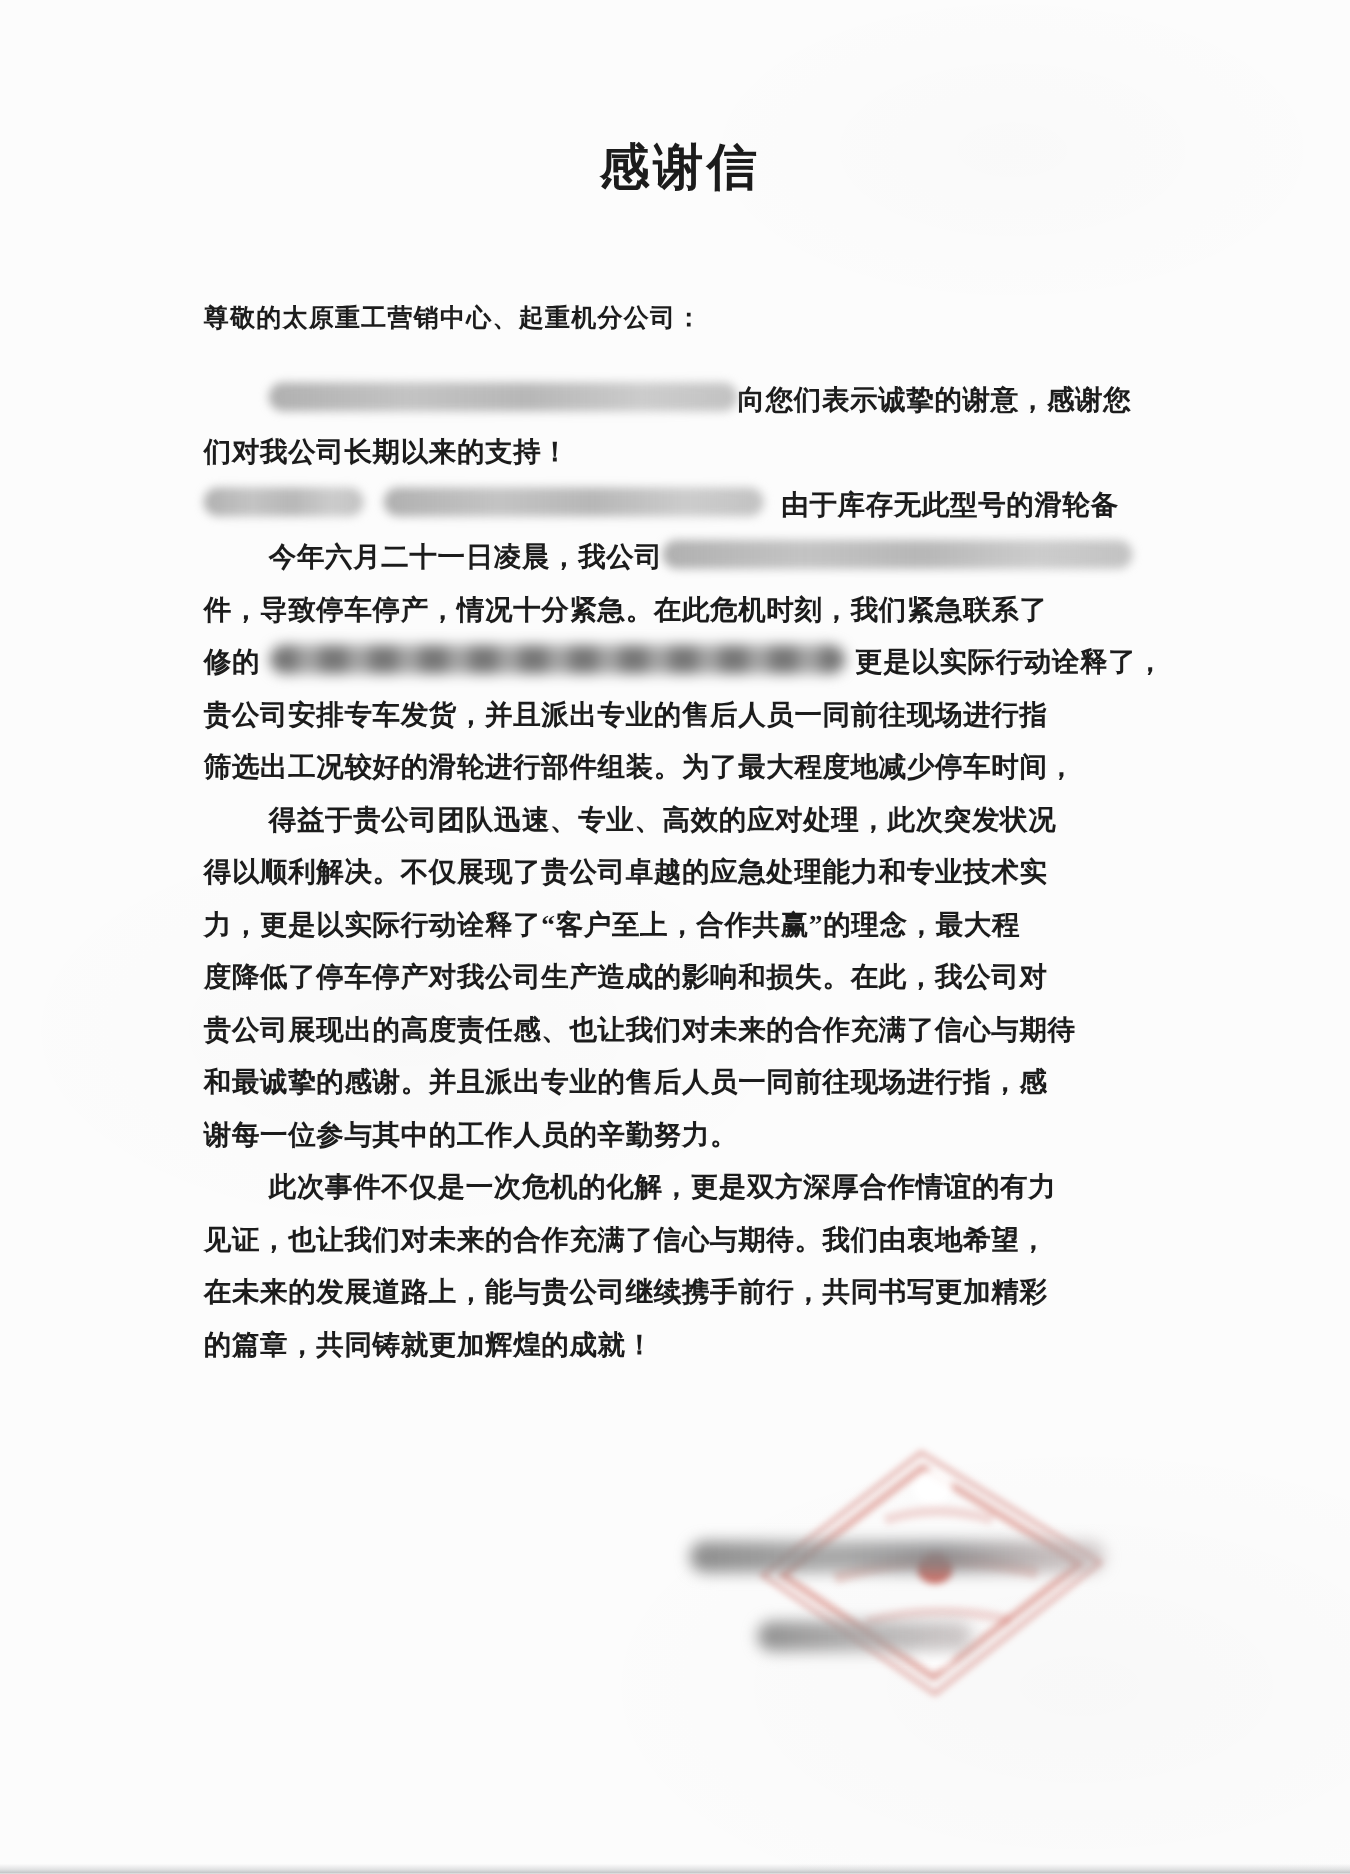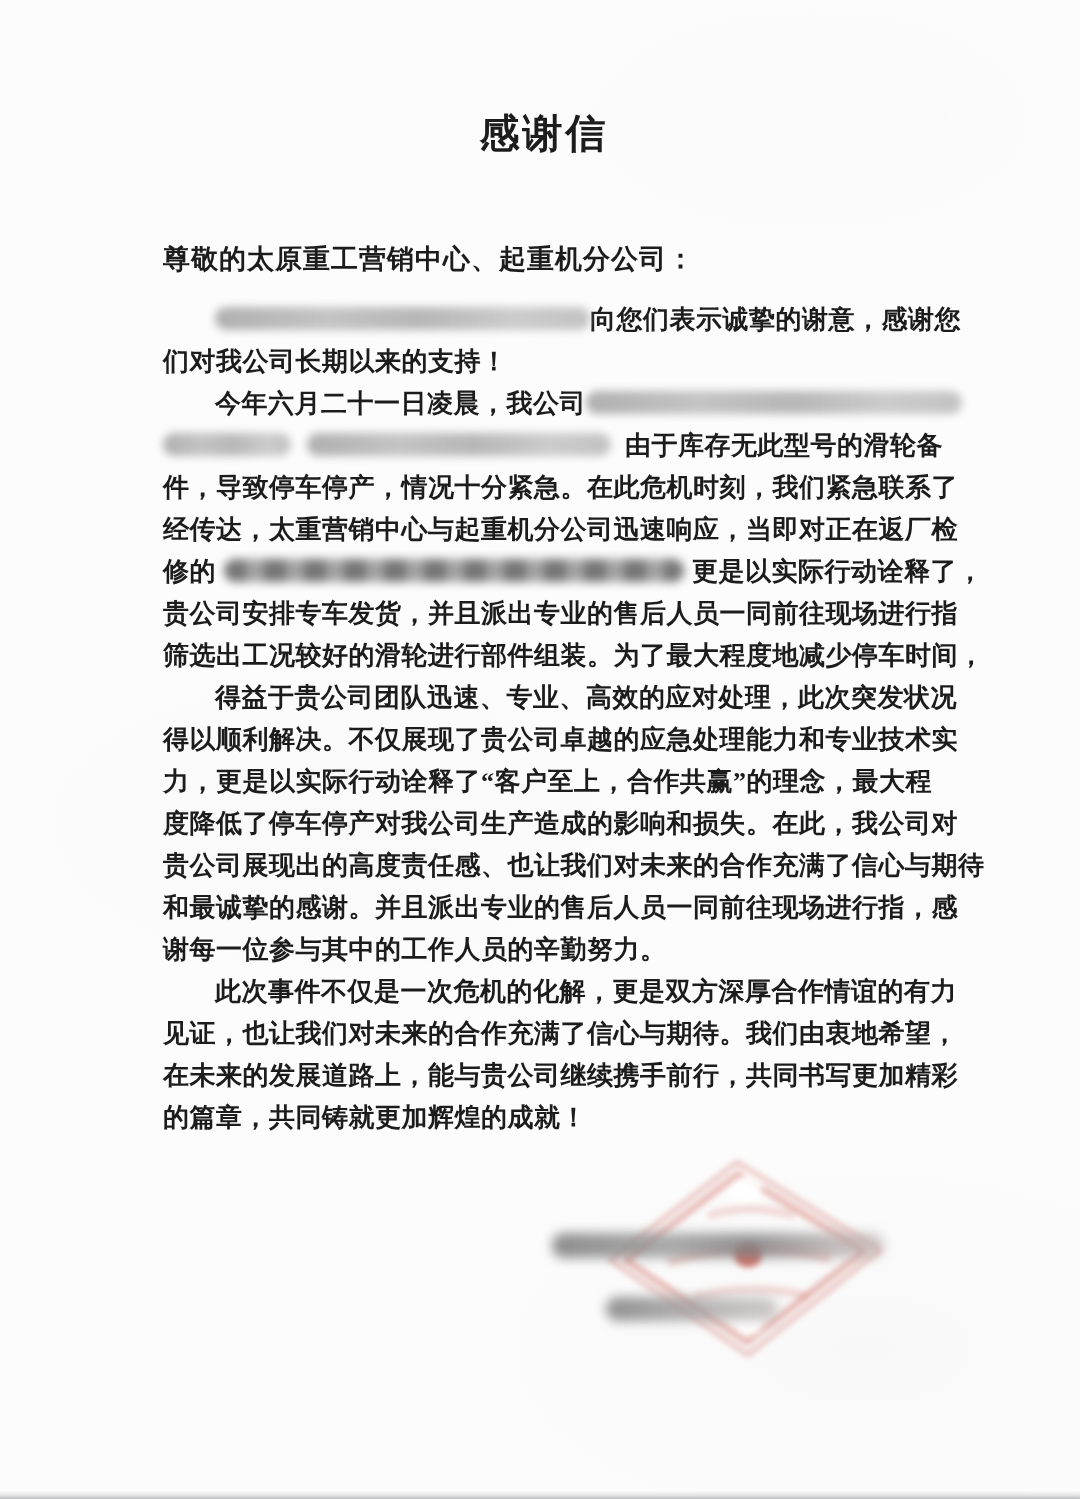--- a/index.html
+++ b/index.html
@@ -17,29 +17,29 @@
     color:var(--ink,#1c1c1c);
   }
   .title{
     position:absolute;top:106px;left:4px;width:100%;
     text-align:center;
     font-size:40px;font-weight:700;letter-spacing:3px;
     color:var(--ink,#1c1c1c);
   }
   .salutation{
     position:absolute;top:241px;left:163px;
-    font-size:27px;font-weight:700;letter-spacing:1px;
+    font-size:20px;font-weight:700;letter-spacing:1px;
     white-space:nowrap;
   }
   .letter-body{
     position:absolute;top:297px;left:163px;width:810px;
   }
   .line{
     height:42px;line-height:42px;
-    font-size:26px;font-weight:600;letter-spacing:0.5px;
+    font-size:22px;font-weight:600;letter-spacing:0.5px;
     white-space:nowrap;
   }
   .line.indent{padding-left:52px;}
   .txt{vertical-align:middle;}
   .redact{
     display:inline-block;height:23px;
     background:linear-gradient(90deg,
       rgba(150,150,150,.75), rgba(185,185,185,.85) 30%,
       rgba(165,165,165,.8) 55%, rgba(195,195,195,.85) 80%,
       rgba(170,170,170,.7));
@@ -88,24 +88,23 @@
 
 <div class="page">
 
   <div class="title">感谢信</div>
 
   <div class="salutation">尊敬的太原重工营销中心、起重机分公司：</div>
 
   <div class="letter-body">
       <div class="line indent"><span class="redact" style="width: 375px;"></span><span class="txt">向您们表示诚挚的谢意，感谢您</span></div>
       <div class="line"><span class="txt">们对我公司长期以来的支持！</span></div>
+      <div class="line"><span class="redact" style="width: 128px;"></span><span class="gapseg" style="width: 16px;"></span><span class="redact" style="width: 304px;"></span><span class="gapseg" style="width: 14px;"></span><span class="txt">由于库存无此型号的滑轮备</span></div>
       <div class="line indent"><span class="txt">今年六月二十一日凌晨，我公司</span><span class="redact" style="width: 376px;"></span></div>
-      <div class="line"><span class="redact" style="width: 128px;"></span><span class="gapseg" style="width: 16px;"></span><span class="redact" style="width: 304px;"></span><span class="gapseg" style="width: 14px;"></span><span class="txt">由于库存无此型号的滑轮备</span></div>
       <div class="line"><span class="txt">件，导致停车停产，情况十分紧急。在此危机时刻，我们紧急联系了</span></div>
-      <div class="line"><span class="txt">经传达，太重营销中心与起重机分公司迅速响应，当即对正在返厂检</span></div>
       <div class="line"><span class="txt">修的</span><span class="gapseg" style="width: 8px;"></span><span class="redact dark" style="width: 460px;"></span><span class="gapseg" style="width: 8px;"></span><span class="txt">更是以实际行动诠释了，</span></div>
       <div class="line"><span class="txt">贵公司安排专车发货，并且派出专业的售后人员一同前往现场进行指</span></div>
       <div class="line"><span class="txt">筛选出工况较好的滑轮进行部件组装。为了最大程度地减少停车时间，</span></div>
       <div class="line indent"><span class="txt">得益于贵公司团队迅速、专业、高效的应对处理，此次突发状况</span></div>
       <div class="line"><span class="txt">得以顺利解决。不仅展现了贵公司卓越的应急处理能力和专业技术实</span></div>
       <div class="line"><span class="txt">力，更是以实际行动诠释了“客户至上，合作共赢”的理念，最大程</span></div>
       <div class="line"><span class="txt">度降低了停车停产对我公司生产造成的影响和损失。在此，我公司对</span></div>
       <div class="line"><span class="txt">贵公司展现出的高度责任感、也让我们对未来的合作充满了信心与期待</span></div>
       <div class="line"><span class="txt">和最诚挚的感谢。并且派出专业的售后人员一同前往现场进行指，感</span></div>
       <div class="line"><span class="txt">谢每一位参与其中的工作人员的辛勤努力。</span></div>

